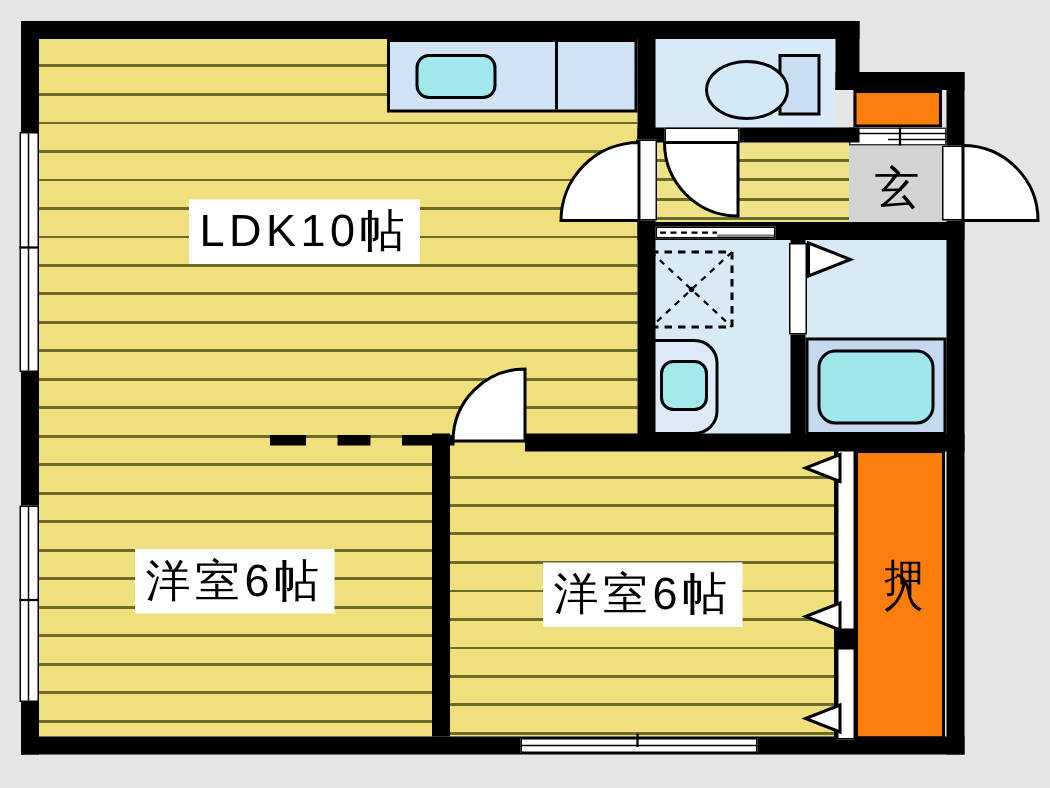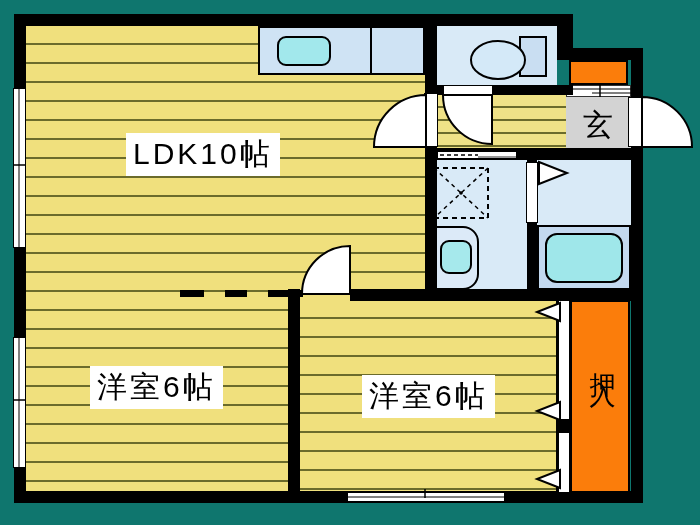--- a/index.html
+++ b/index.html
@@ -1,16 +1,16 @@
 <!DOCTYPE html>
 <html><head>
 <meta charset="utf-8">
 <style>
   html,body{margin:0;padding:0;background:#fff;}
-  #plan{position:relative;width:700px;height:525px;background:#0f766e;overflow:hidden;
+  #plan{position:relative;width:700px;height:525px;background:#e5e5e5;overflow:hidden;
         font-family:"Liberation Sans","DejaVu Sans",sans-serif;}
   #plan *{position:absolute;box-sizing:border-box;}
 
   
   .floor-y{background:#f0e07d;
     background-image:repeating-linear-gradient(to bottom,rgba(0,0,0,0) 0 17px,#6b6b2b 17px 19px);}
   .floor-hall{background:#efe287;
     background-image:repeating-linear-gradient(to bottom,rgba(0,0,0,0) 0 11px,#6b6b2b 11px 13px);}
   .wet{background:#d9eaf7;}
   .wall{background:#000;}

